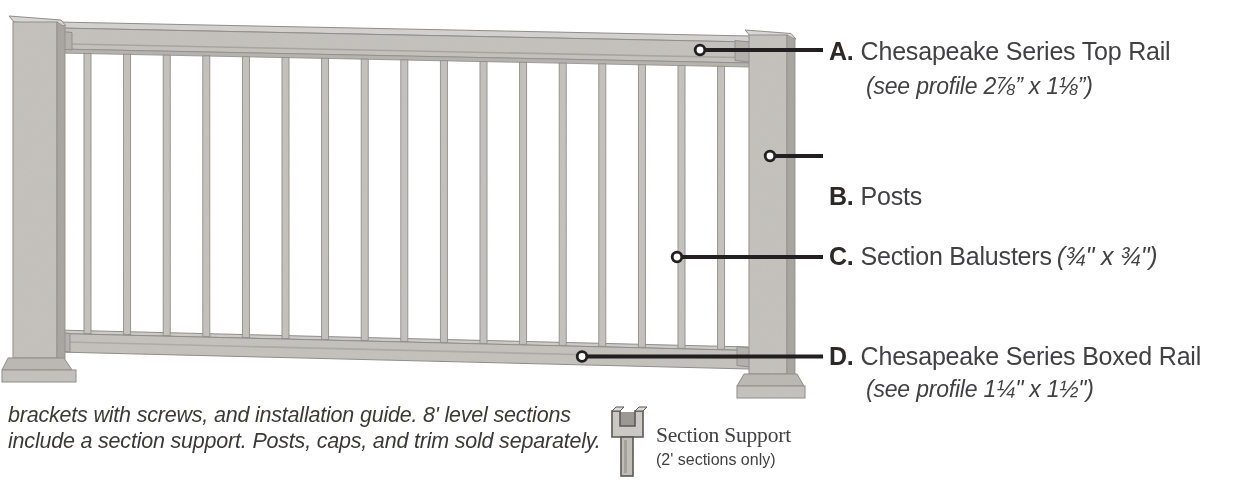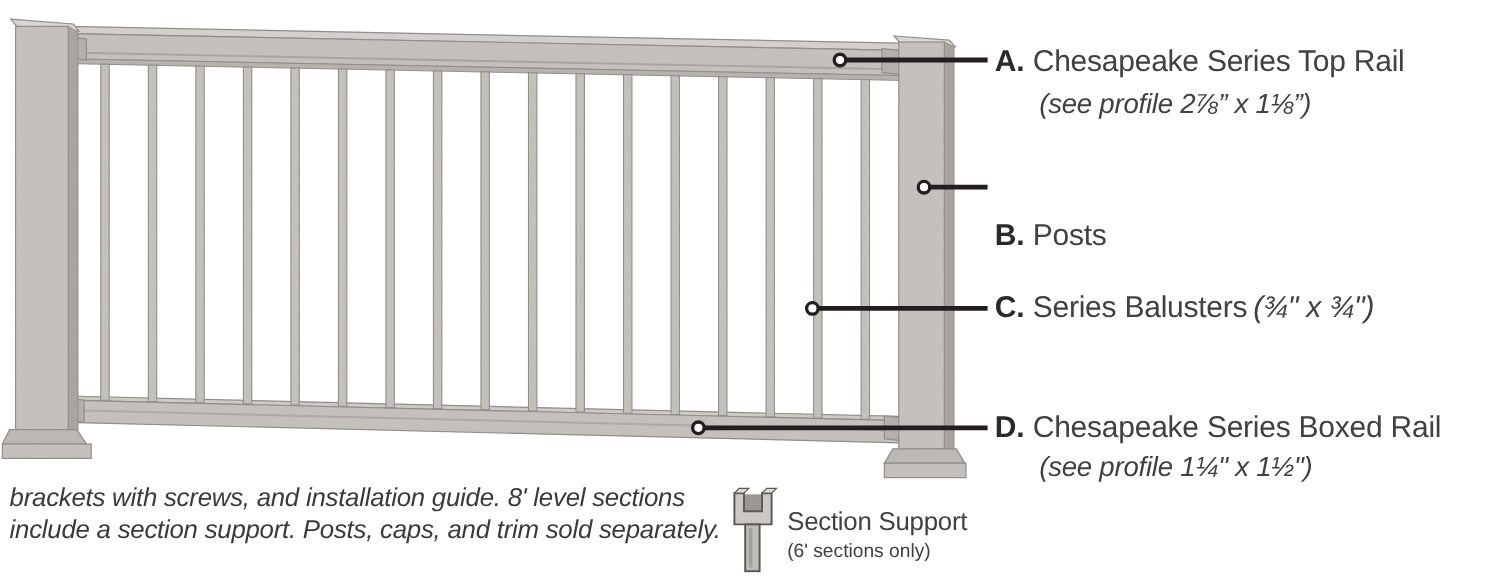--- a/index.html
+++ b/index.html
@@ -22,21 +22,21 @@
   .callout-a-sub{left:866px;top:73px;}
   .callout-b{left:829px;top:142px;margin-top:40px;}
   .callout-c{left:829px;top:242px;}
   .callout-d{left:829px;top:342px;}
   .callout-d-sub{left:866px;top:376px;}
   .note{
     position:absolute;left:8px;top:402px;width:600px;
     font-size:21.5px;line-height:26px;font-style:italic;color:var(--note-text);letter-spacing:-0.2px;
   }
   .note .prefix{font-weight:bold;}
-  .ss-label{position:absolute;left:656px;top:423px;font-size:21.5px;color:var(--label-text);letter-spacing:-0.2px;}
+  .ss-label{position:absolute;left:656px;top:423px;font-size:21.5px;color:var(--label-text);letter-spacing:-0.2px;font-family:Liberation Serif, serif;}
   .ss-sub{position:absolute;left:656px;top:451px;font-size:16px;color:var(--label-text);}
 </style>
 </head>
 <body>
 
 <div id="stage">
 
   <svg id="diagram-svg" width="1251" height="482" viewBox="0 0 1251 482">
     <defs>
       <filter id="speckle" x="-5%" y="-5%" width="110%" height="110%">
@@ -134,29 +134,29 @@
   <div class="callout callout-a">
     <span class="letter">A.</span><span>Chesapeake Series Top Rail</span>
   </div>
   <div class="callout-sub callout-a-sub">(see profile 2⅞” x 1⅛”)</div>
 
   <div class="callout callout-b">
     <span class="letter">B.</span><span>Posts</span>
   </div>
 
   <div class="callout callout-c">
-    <span class="letter">C.</span><span>Series Balusters</span><span class="dims">(¾" x ¾")</span>
+    <span class="letter">C.</span><span>Section Balusters</span><span class="dims">(¾" x ¾")</span>
   </div>
 
   <div class="callout callout-d">
     <span class="letter">D.</span><span>Chesapeake Series Boxed Rail</span>
   </div>
   <div class="callout-sub callout-d-sub">(see profile 1¼" x 1½")</div>
 
   <div class="note">
     <div>brackets with screws, and installation guide. 8' level sections</div>
     <div>include a section support. Posts, caps, and trim sold separately.</div>
   </div>
 
   <div class="ss-label">Section Support</div>
-  <div class="ss-sub">(6' sections only)</div>
+  <div class="ss-sub">(2' sections only)</div>
 
 </div>
 
 </body></html>

